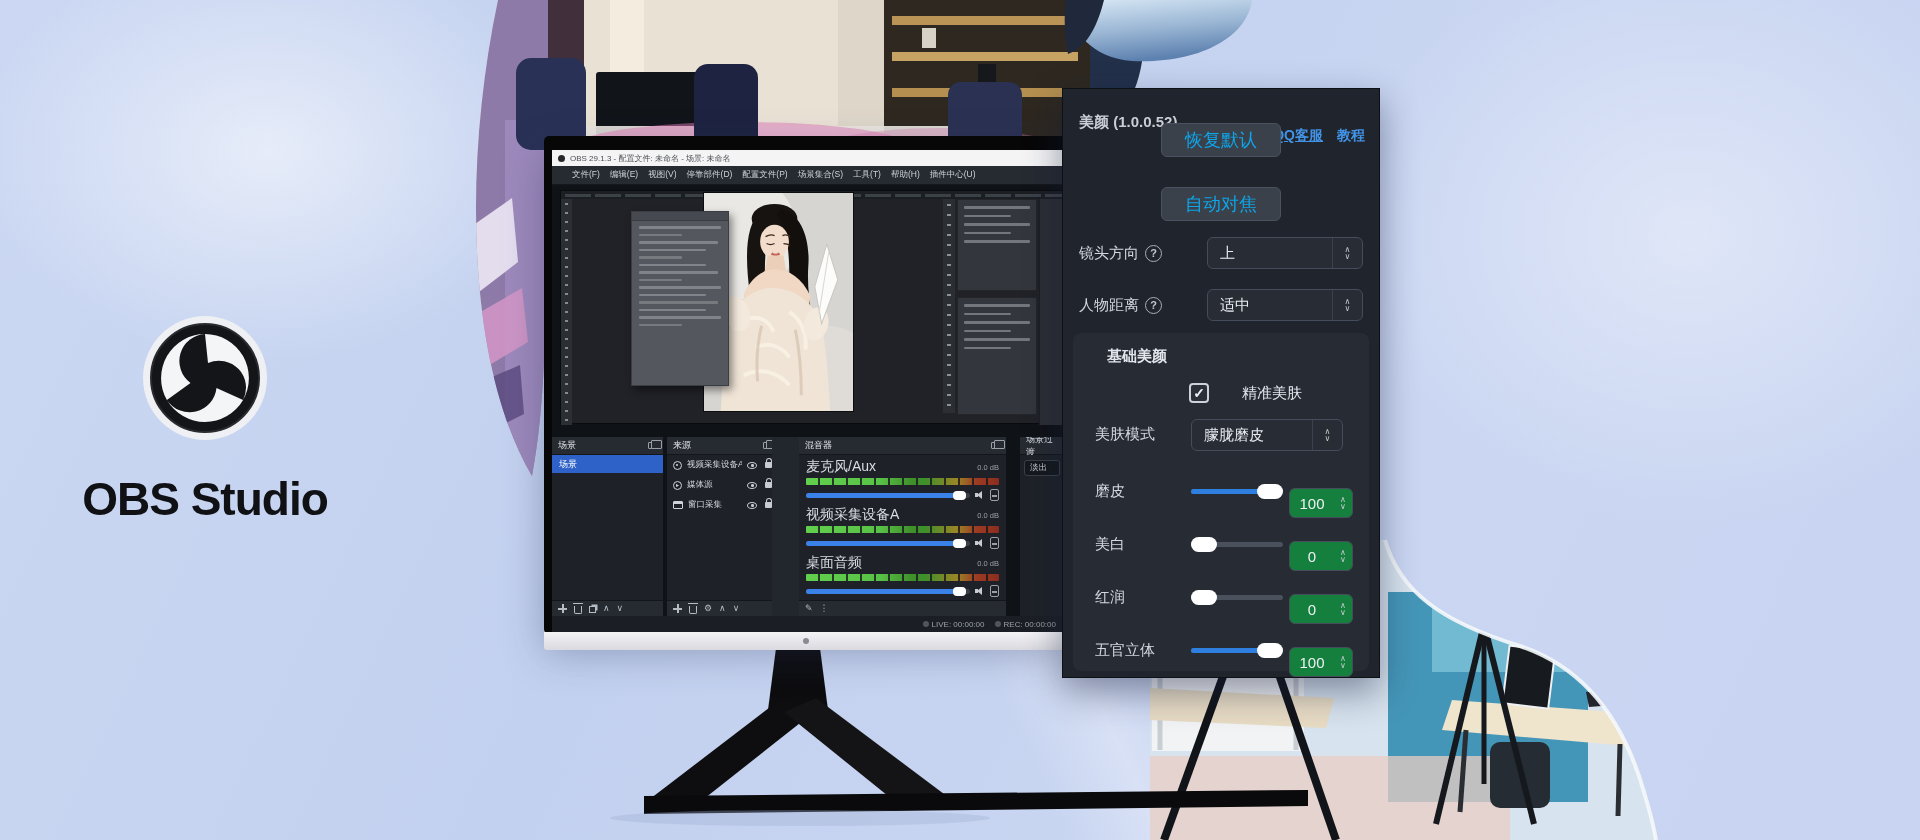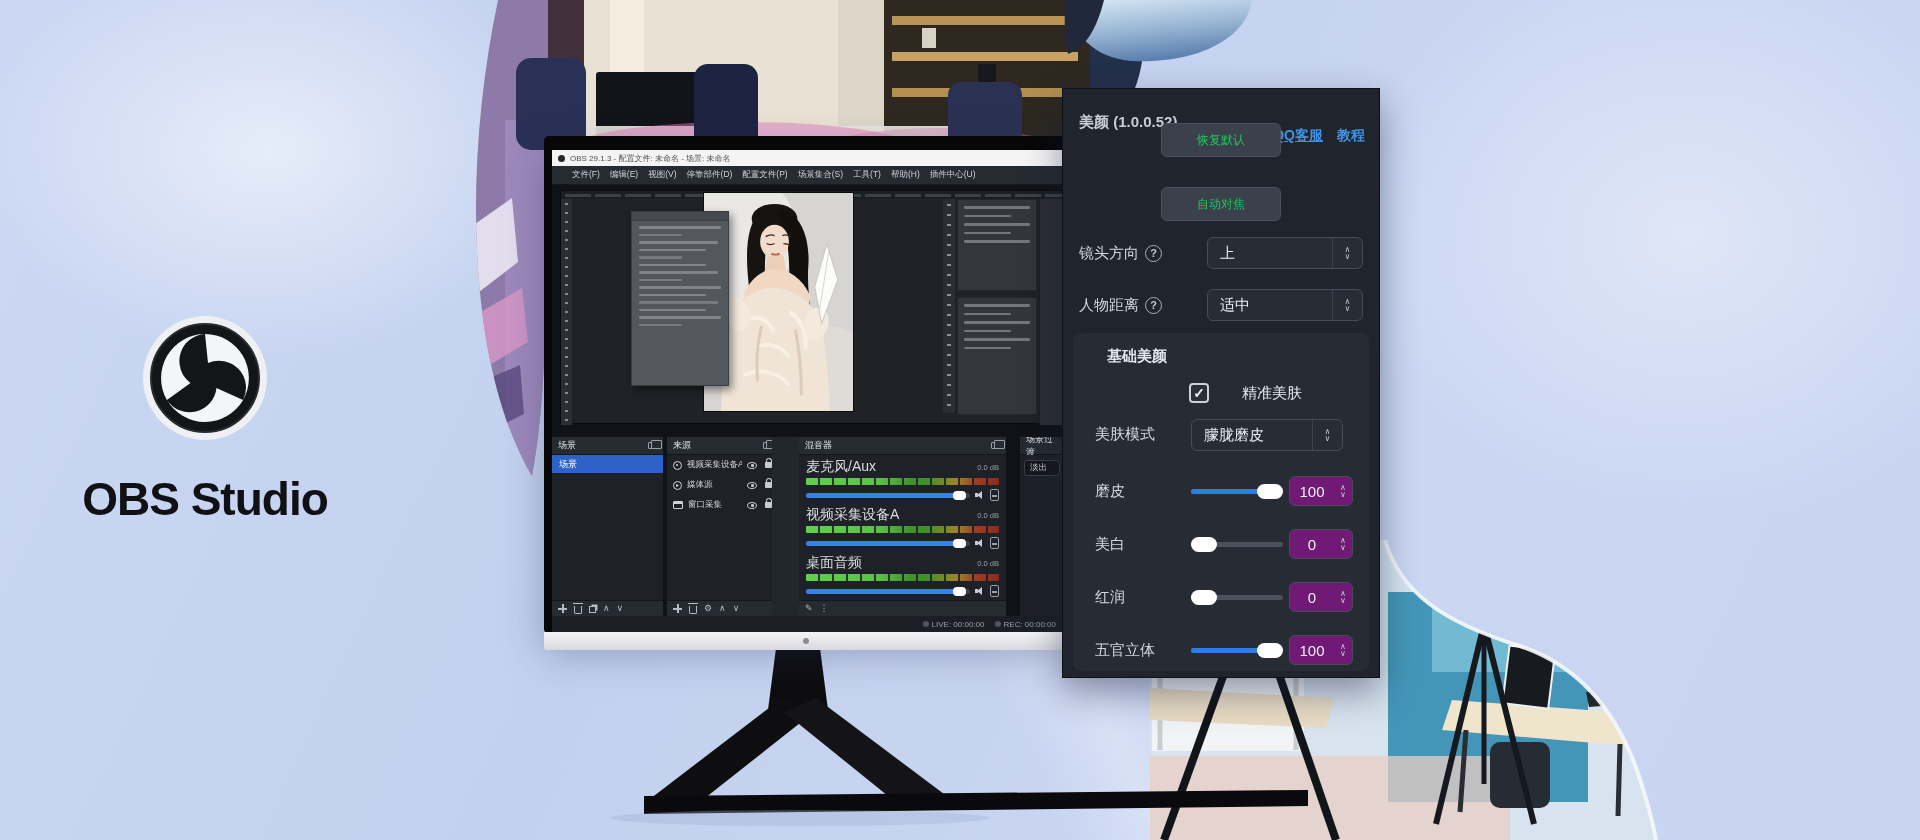--- a/index.html
+++ b/index.html
@@ -138,22 +138,22 @@
   
   .panel { position:absolute; left:1062px; top:88px; width:318px; height:590px; z-index:10;
            background:#20242c; border:1px solid #0d1015; box-shadow:0 14px 34px rgba(20,28,60,.45);
            color:#d3d8e0; overflow:hidden; }
   .p-header { position:absolute; left:16px; right:14px; top:10px; display:flex; align-items:center; justify-content:space-between; }
   .p-title { font-size:15px; font-weight:700; color:#c9ced6; }
   .p-links { display:flex; gap:14px; }
   .p-links a { font-size:14px; font-weight:700; color:#4293e6; text-decoration:none;margin-top:28px; }
   .p-links a.u { text-decoration:underline; }
   .p-btn { position:absolute; left:50%; transform:translateX(-50%); width:120px; height:34px;
-           background:#3a414b; border:1px solid #4a5260; border-radius:6px; color:#22c55e;
-           font-size:12px; display:flex; align-items:center; justify-content:center; }
+           background:#3a414b; border:1px solid #4a5260; border-radius:6px; color:#0ea5e9;
+           font-size:18px; display:flex; align-items:center; justify-content:center; }
   .row { position:absolute; left:16px; right:16px; height:32px; display:flex; align-items:center; }
   .row .lbl { font-size:15px; color:#d3d8e0; display:flex; align-items:center; gap:6px; }
   .help { width:17px; height:17px; border:1.5px solid #a8b0bb; border-radius:50%; color:#c0c7d1;
           font-size:11px; font-weight:700; display:flex; align-items:center; justify-content:center; }
   .select { position:absolute; left:128px; right:0; top:0; height:32px; background:#272c35;
             border:1px solid #454c5a; border-radius:6px; display:flex; align-items:center; }
   .select .val { flex:1; font-size:15px; color:#e8ebf0; padding-left:12px; }
   .spin { width:30px; height:100%; border-left:1px solid #3a4150; display:flex; flex-direction:column;
           align-items:center; justify-content:center; color:#c4cad2; }
   .spin b { font-size:8px; line-height:7px; font-weight:400; }
@@ -166,21 +166,21 @@
   .chk-lbl { font-size:15px; color:#e2e6ec;margin-left:24px; }
   .mode-row { position:absolute; left:22px; right:26px; top:86px; height:32px; }
   .mode-row .lbl { position:absolute; left:0; top:6px; font-size:15px; }
   .mode-row .select { left:96px; }
 
   .sl-row { position:absolute; left:22px; right:16px; height:30px; }
   .sl-row .lbl { position:absolute; left:0; top:6px; font-size:15px; }
   .sl-track { position:absolute; left:96px; top:13px; width:92px; height:5px; background:#4a505c; border-radius:3px; }
   .sl-fill { position:absolute; left:0; top:0; height:5px; background:#2f7fe0; border-radius:3px; }
   .sl-handle { position:absolute; top:-5px; width:26px; height:15px; background:#fff; border-radius:8px; }
-  .numbox { position:absolute; right:0; top:0; width:64px; height:30px; background:#701a75; border:1px solid #454c5a;
+  .numbox { position:absolute; right:0; top:12px; width:64px; height:30px; background:#15803d; border:1px solid #454c5a;
             border-radius:6px; display:flex; align-items:center; }
   .numbox .nv { flex:1; text-align:center; font-size:15px; color:#eef1f5; }
   .numbox .spin { border-left:none; width:18px; }
 </style>
 </head>
 <body>
 
 <svg id="bg-art" class="layer" width="1920" height="840" viewBox="0 0 1920 840">
   <defs>
     <clipPath id="blobTop">

